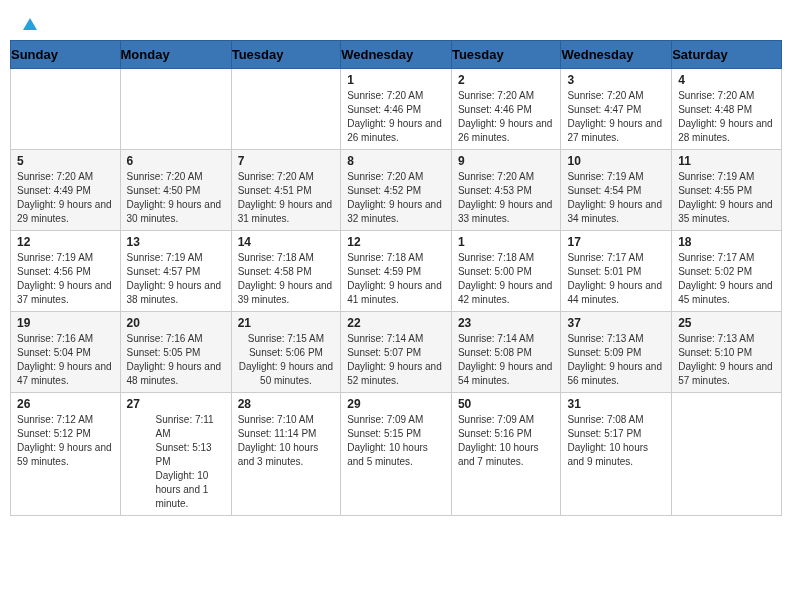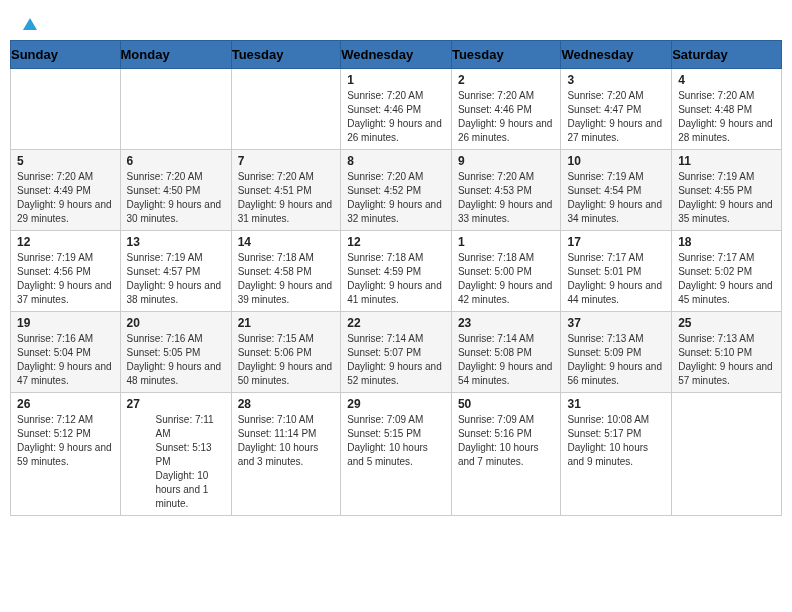--- a/index.html
+++ b/index.html
@@ -236,21 +236,21 @@
 Daylight: 9 hours and 47 minutes.</div>
         </td>
         <td>
           <span class="cell-date">20</span>
           <div class="cell-info" style="white-space: pre-line;">Sunrise: 7:16 AM
 Sunset: 5:05 PM
 Daylight: 9 hours and 48 minutes.</div>
         </td>
         <td>
           <span class="cell-date">21</span>
-          <div class="cell-info" style="white-space: pre-line;">Sunrise: 7:15 AM
+          <div class="cell-info" style="white-space: pre-line; text-align: center;">Sunrise: 7:15 AM
 Sunset: 5:06 PM
 Daylight: 9 hours and 50 minutes.</div>
         </td>
         <td>
           <span class="cell-date">22</span>
           <div class="cell-info" style="white-space: pre-line;">Sunrise: 7:14 AM
 Sunset: 5:07 PM
 Daylight: 9 hours and 52 minutes.</div>
         </td>
         <td>
@@ -298,20 +298,20 @@
 Daylight: 10 hours and 5 minutes.</div>
         </td>
         <td>
           <span class="cell-date">50</span>
           <div class="cell-info" style="white-space: pre-line;">Sunrise: 7:09 AM
 Sunset: 5:16 PM
 Daylight: 10 hours and 7 minutes.</div>
         </td>
         <td>
           <span class="cell-date">31</span>
-          <div class="cell-info" style="white-space: pre-line;">Sunrise: 10:08 AM
+          <div class="cell-info" style="white-space: pre-line;">Sunrise: 7:08 AM
 Sunset: 5:17 PM
 Daylight: 10 hours and 9 minutes.</div>
         </td>
         <td class="empty-cell"></td>
       </tr>
     </tbody>
 </table>
 
 </body></html>

